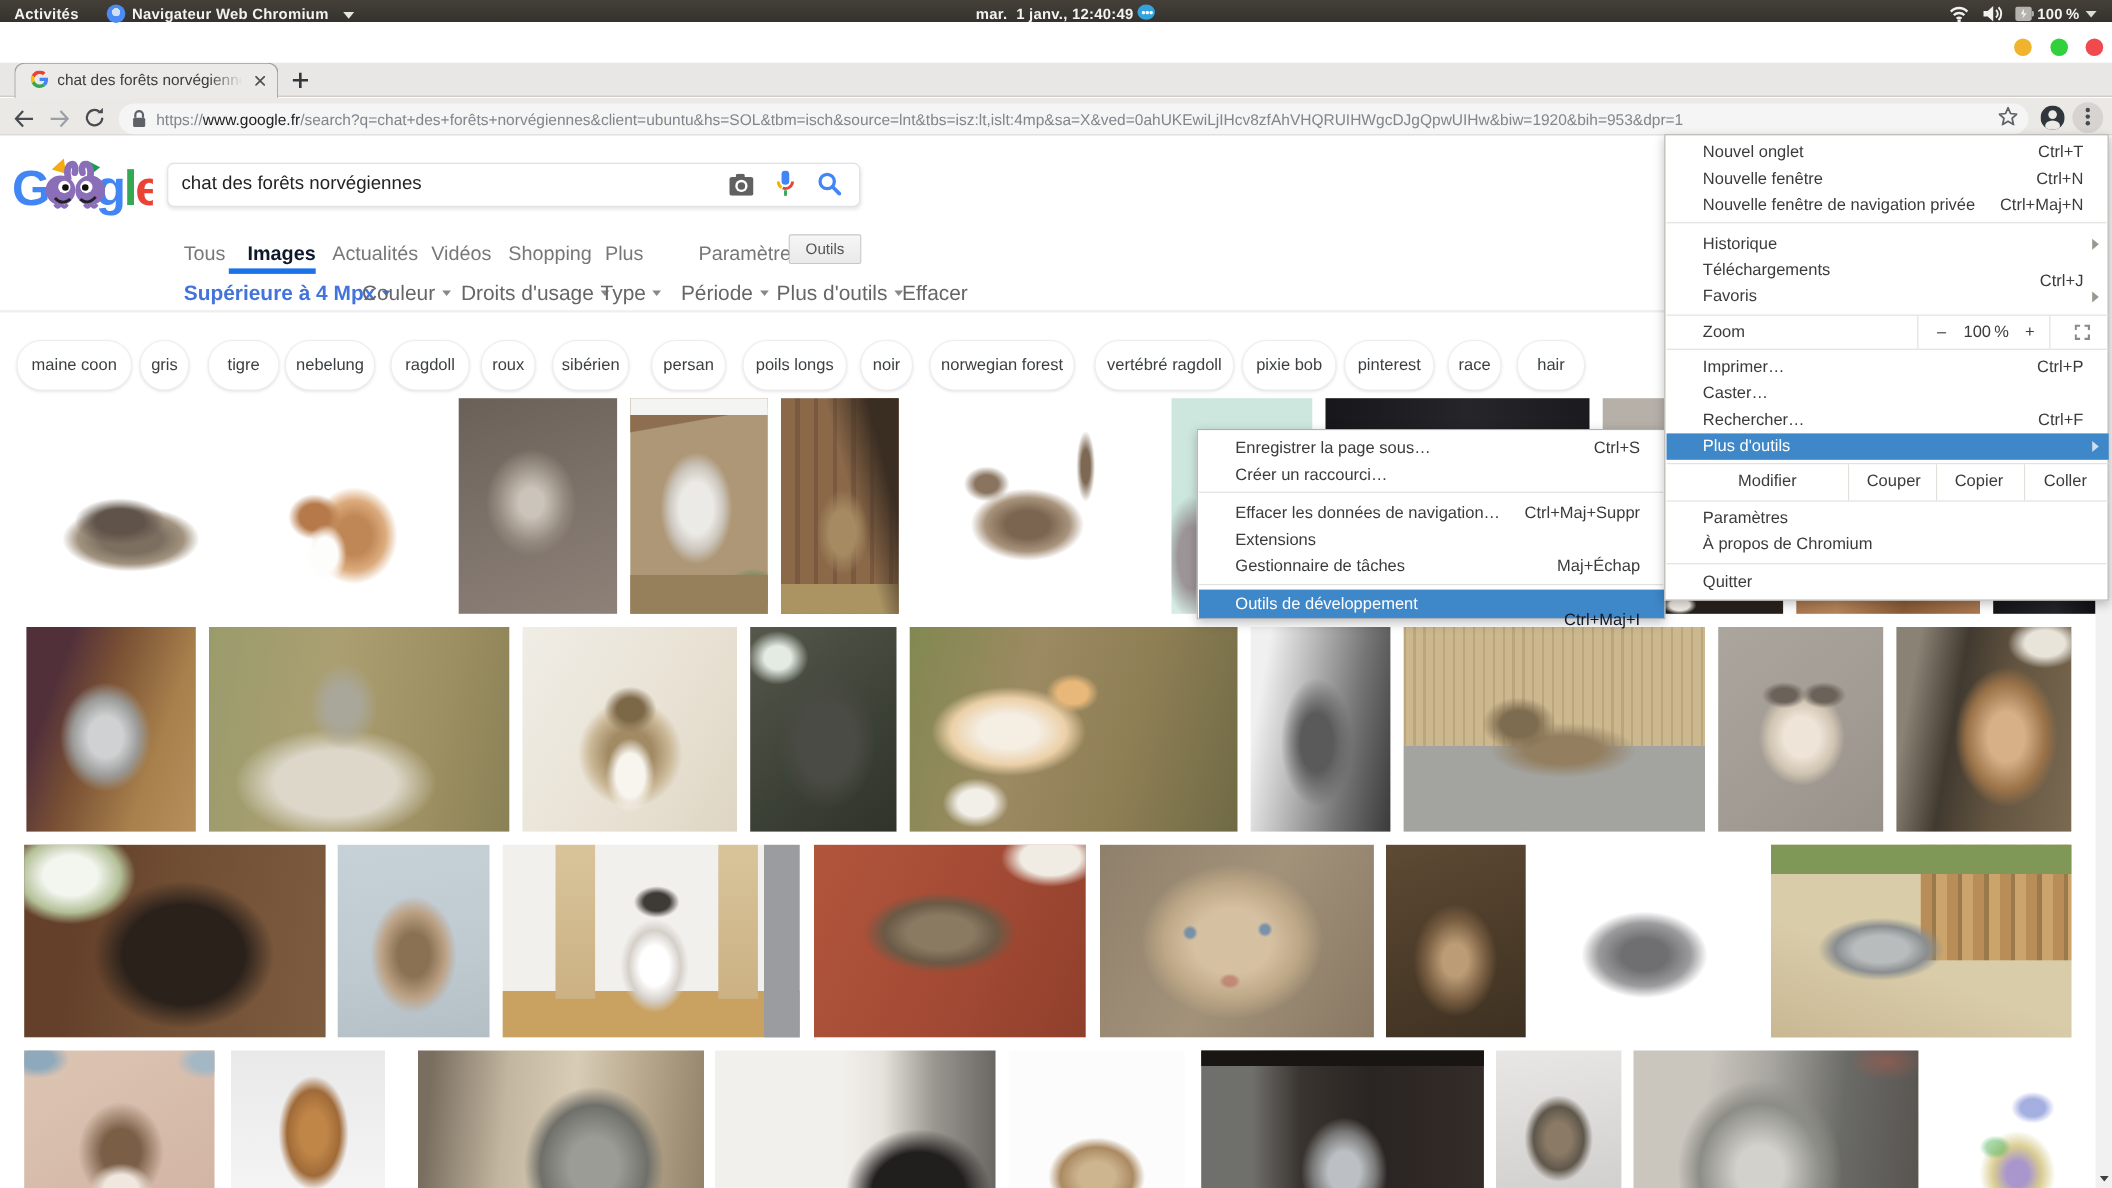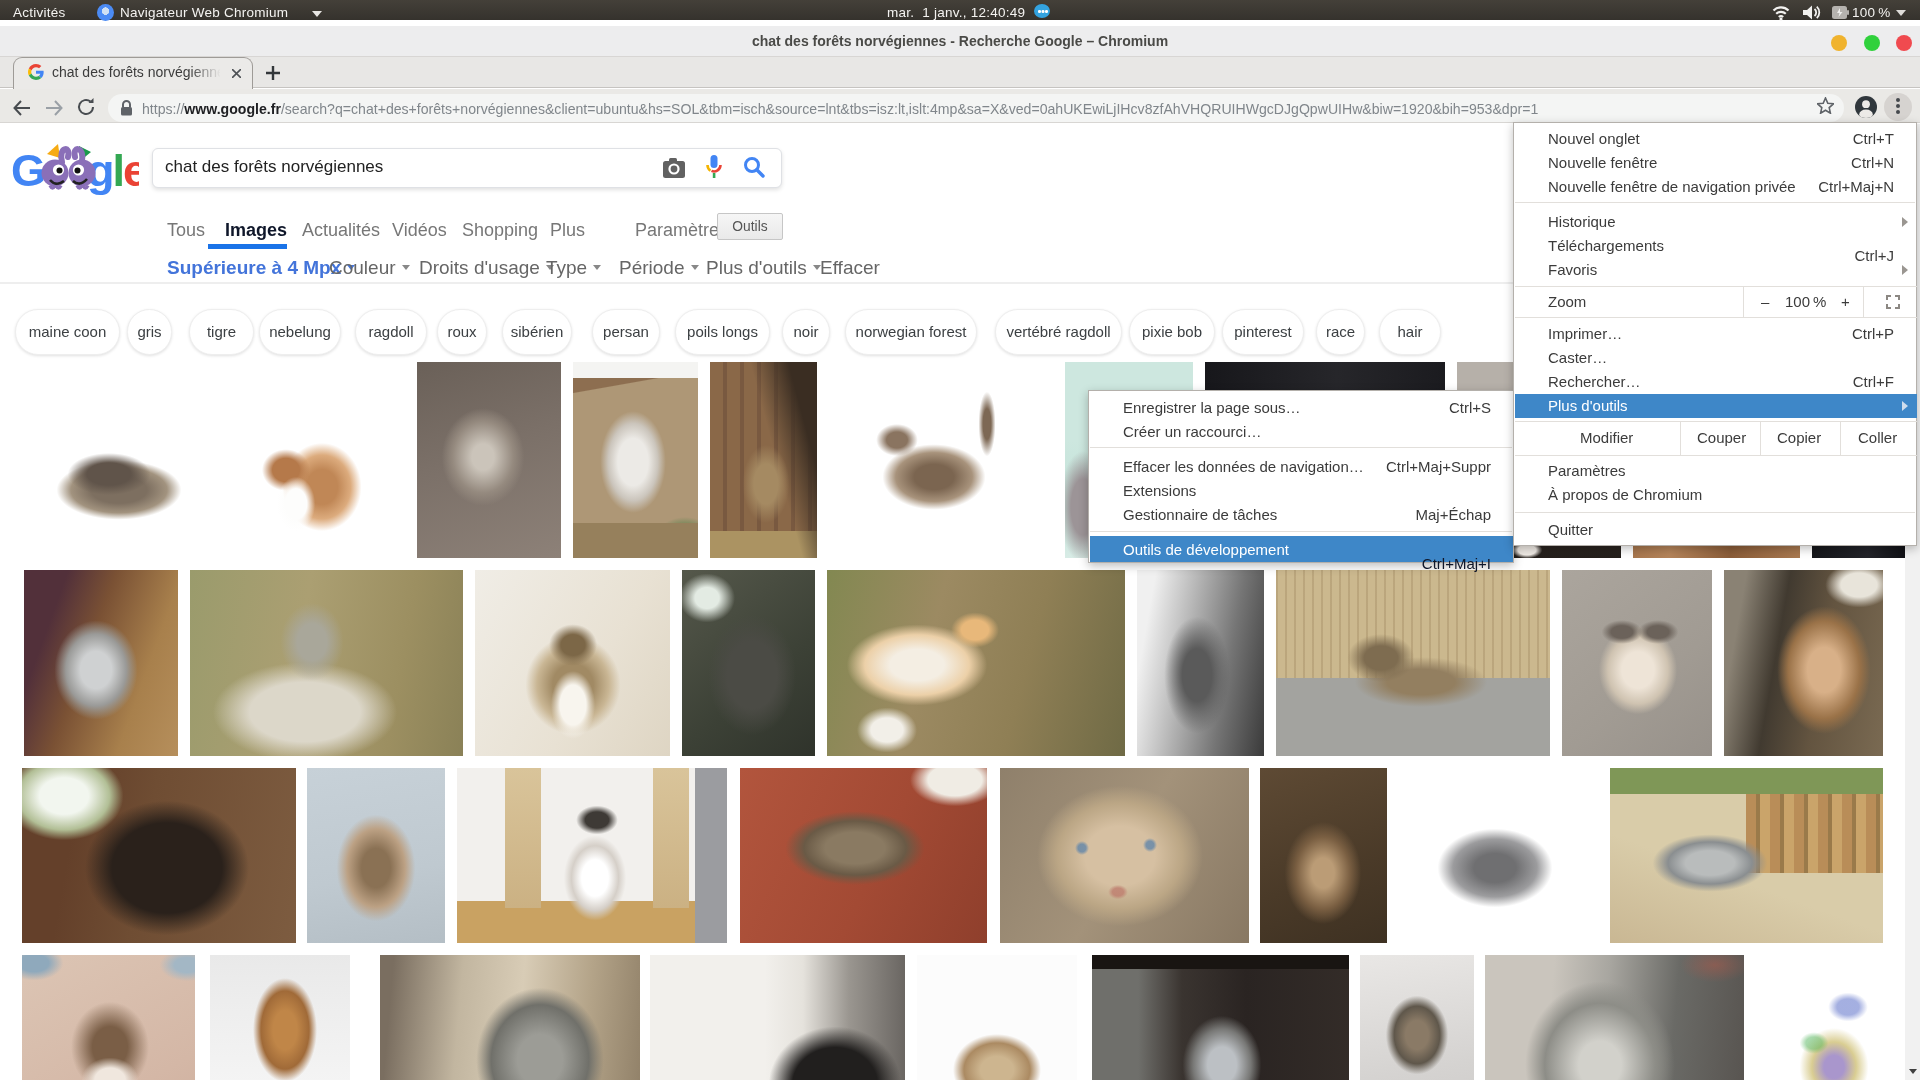--- a/index.html
+++ b/index.html
@@ -1,33 +1,33 @@
 <!DOCTYPE html>
 <html><head><meta charset="utf-8">
 <style>
 *{margin:0;padding:0;box-sizing:border-box;}
 html,body{width:1920px;height:1080px;overflow:hidden;background:#fff;font-family:"Liberation Sans",sans-serif;}
 #root{position:absolute;left:0;top:0;width:1920px;height:1080px;overflow:hidden;}
 .abs{position:absolute;}
 
-#topbar{left:0;top:0;width:1920px;height:20px;background:linear-gradient(#444039,#35322d);color:#f4f3f1;font-size:13.5px;font-weight:normal;letter-spacing:0.25px;}
+#topbar{left:0;top:0;width:1920px;height:20px;background:linear-gradient(#444039,#35322d);color:#f4f3f1;font-size:13.5px;font-weight:bold;letter-spacing:0.25px;}
 #topbar .it{position:absolute;top:5px;}
 
 #titlebar{left:0;top:26px;width:1920px;height:31px;background:#ededee;border-bottom:1px solid #d8d6d4;}
 #titlebar .t{position:absolute;top:7px;width:100%;text-align:center;font-size:14px;font-weight:bold;color:#4a4a47;}
 .winbtn{position:absolute;top:35px;width:16px;height:16px;border-radius:50%;}
 
 #tabstrip{left:0;top:57px;width:1920px;height:31px;background:#e8e7e5;border-bottom:1px solid #c6c4c1;}
 #tab{position:absolute;left:13px;top:57px;width:240px;height:32px;background:#ebeae8;border:1px solid #9e9b97;border-bottom:none;border-radius:9px 9px 0 0;}
 #tabtitle{position:absolute;left:52px;top:64px;width:172px;font-size:14px;color:#3c3c3c;white-space:nowrap;overflow:hidden;-webkit-mask-image:linear-gradient(90deg,#000 80%,transparent 98%);}
 
 #toolbar{left:0;top:89px;width:1920px;height:34px;background:#eae9e6;border-bottom:1px solid #d8d6d3;}
 #omni{position:absolute;left:108px;top:94px;width:1736px;height:28px;background:#f4f5f4;border-radius:14px;}
 #url{position:absolute;left:142px;top:100.5px;font-size:14.1px;color:#80868b;white-space:nowrap;}
-#url b{color:#202124;font-weight:bold;}
+#url b{color:#202124;font-weight:normal;}
 
 #page{left:0;top:124px;width:1920px;height:956px;background:#fff;}
 .navtab{position:absolute;top:96px;font-size:18px;color:#777;}
 .ftr{position:absolute;top:133px;font-size:19px;color:#666;}
 .car{display:inline-block;width:0;height:0;border-left:4.5px solid transparent;border-right:4.5px solid transparent;border-top:5px solid #888;vertical-align:middle;margin-left:6px;margin-bottom:2px;}
 .chip{position:absolute;top:185px;height:46px;line-height:44px;background:#fff;border:1px solid #eee;border-radius:23px;box-shadow:0 1px 3px rgba(0,0,0,0.12);font-size:15px;color:#3c4043;text-align:center;}
 .im{position:absolute;}
 
 .menu{position:absolute;background:#fff;border:1px solid #b4b0ab;box-shadow:0 3px 9px rgba(0,0,0,0.25);}
 .mi{position:absolute;left:34px;font-size:15px;color:#3b3b3b;white-space:nowrap;}
@@ -176,23 +176,20 @@
         <path d="M11.5 5 a4.5 4.5 0 0 1 0 7 M13.8 2.6 a8 8 0 0 1 0 11.6" stroke="#f2f1ef" stroke-width="1.8" fill="none"></path>
       </svg>
   <svg class="it" style="left:1832px;top:6px;" width="17" height="13" viewBox="0 0 17 13">
         <rect x="0" y="0" width="15" height="13" rx="2.5" fill="#b5b2ae"></rect>
         <rect x="15" y="4" width="2" height="5" rx="1" fill="#b5b2ae"></rect>
         <path d="M8 2 L5 7 h2.5 L6.5 11 L10.5 6 H8 Z" fill="#efeeec"></path>
       </svg>
   <div class="it" style="left:1852px;">100 %</div>
   <div class="it" style="left:1896px;top:10px;width:0;height:0;border-left:5px solid transparent;border-right:5px solid transparent;border-top:6px solid #dedcd9;"></div>
 </div>
-<div id="titlebar" class="abs">
-      <div class="t">chat des forêts norvégiennes - Recherche Google – Chromium</div>
-    </div>
 <div class="winbtn" style="left:1831px;background:#f0b32e;"></div>
 <div class="winbtn" style="left:1864px;background:#30d13c;"></div>
 <div class="winbtn" style="left:1896px;background:#f04a4f;"></div>
 <div id="tabstrip" class="abs"></div>
 <div id="tab" class="abs"></div>
 <div id="tabtitle" class="abs">chat des forêts norvégiennes</div>
 <svg class="abs" style="left:28px;top:64px;" width="16" height="16" viewBox="0 0 48 48">
       <path fill="#EA4335" d="M24 9.5c3.54 0 6.71 1.22 9.21 3.6l6.85-6.85C35.9 2.38 30.47 0 24 0 14.62 0 6.51 5.38 2.56 13.22l7.98 6.19C12.43 13.72 17.74 9.5 24 9.5z"></path>
       <path fill="#4285F4" d="M46.98 24.55c0-1.57-.15-3.09-.38-4.55H24v9.02h12.94c-.58 2.96-2.26 5.48-4.78 7.18l7.73 6c4.51-4.18 7.09-10.36 7.09-17.65z"></path>
       <path fill="#FBBC05" d="M10.53 28.59c-.48-1.45-.76-2.99-.76-4.59s.27-3.14.76-4.59l-7.98-6.19C.92 16.46 0 20.12 0 24c0 3.88.92 7.54 2.56 10.78l7.97-6.19z"></path>

